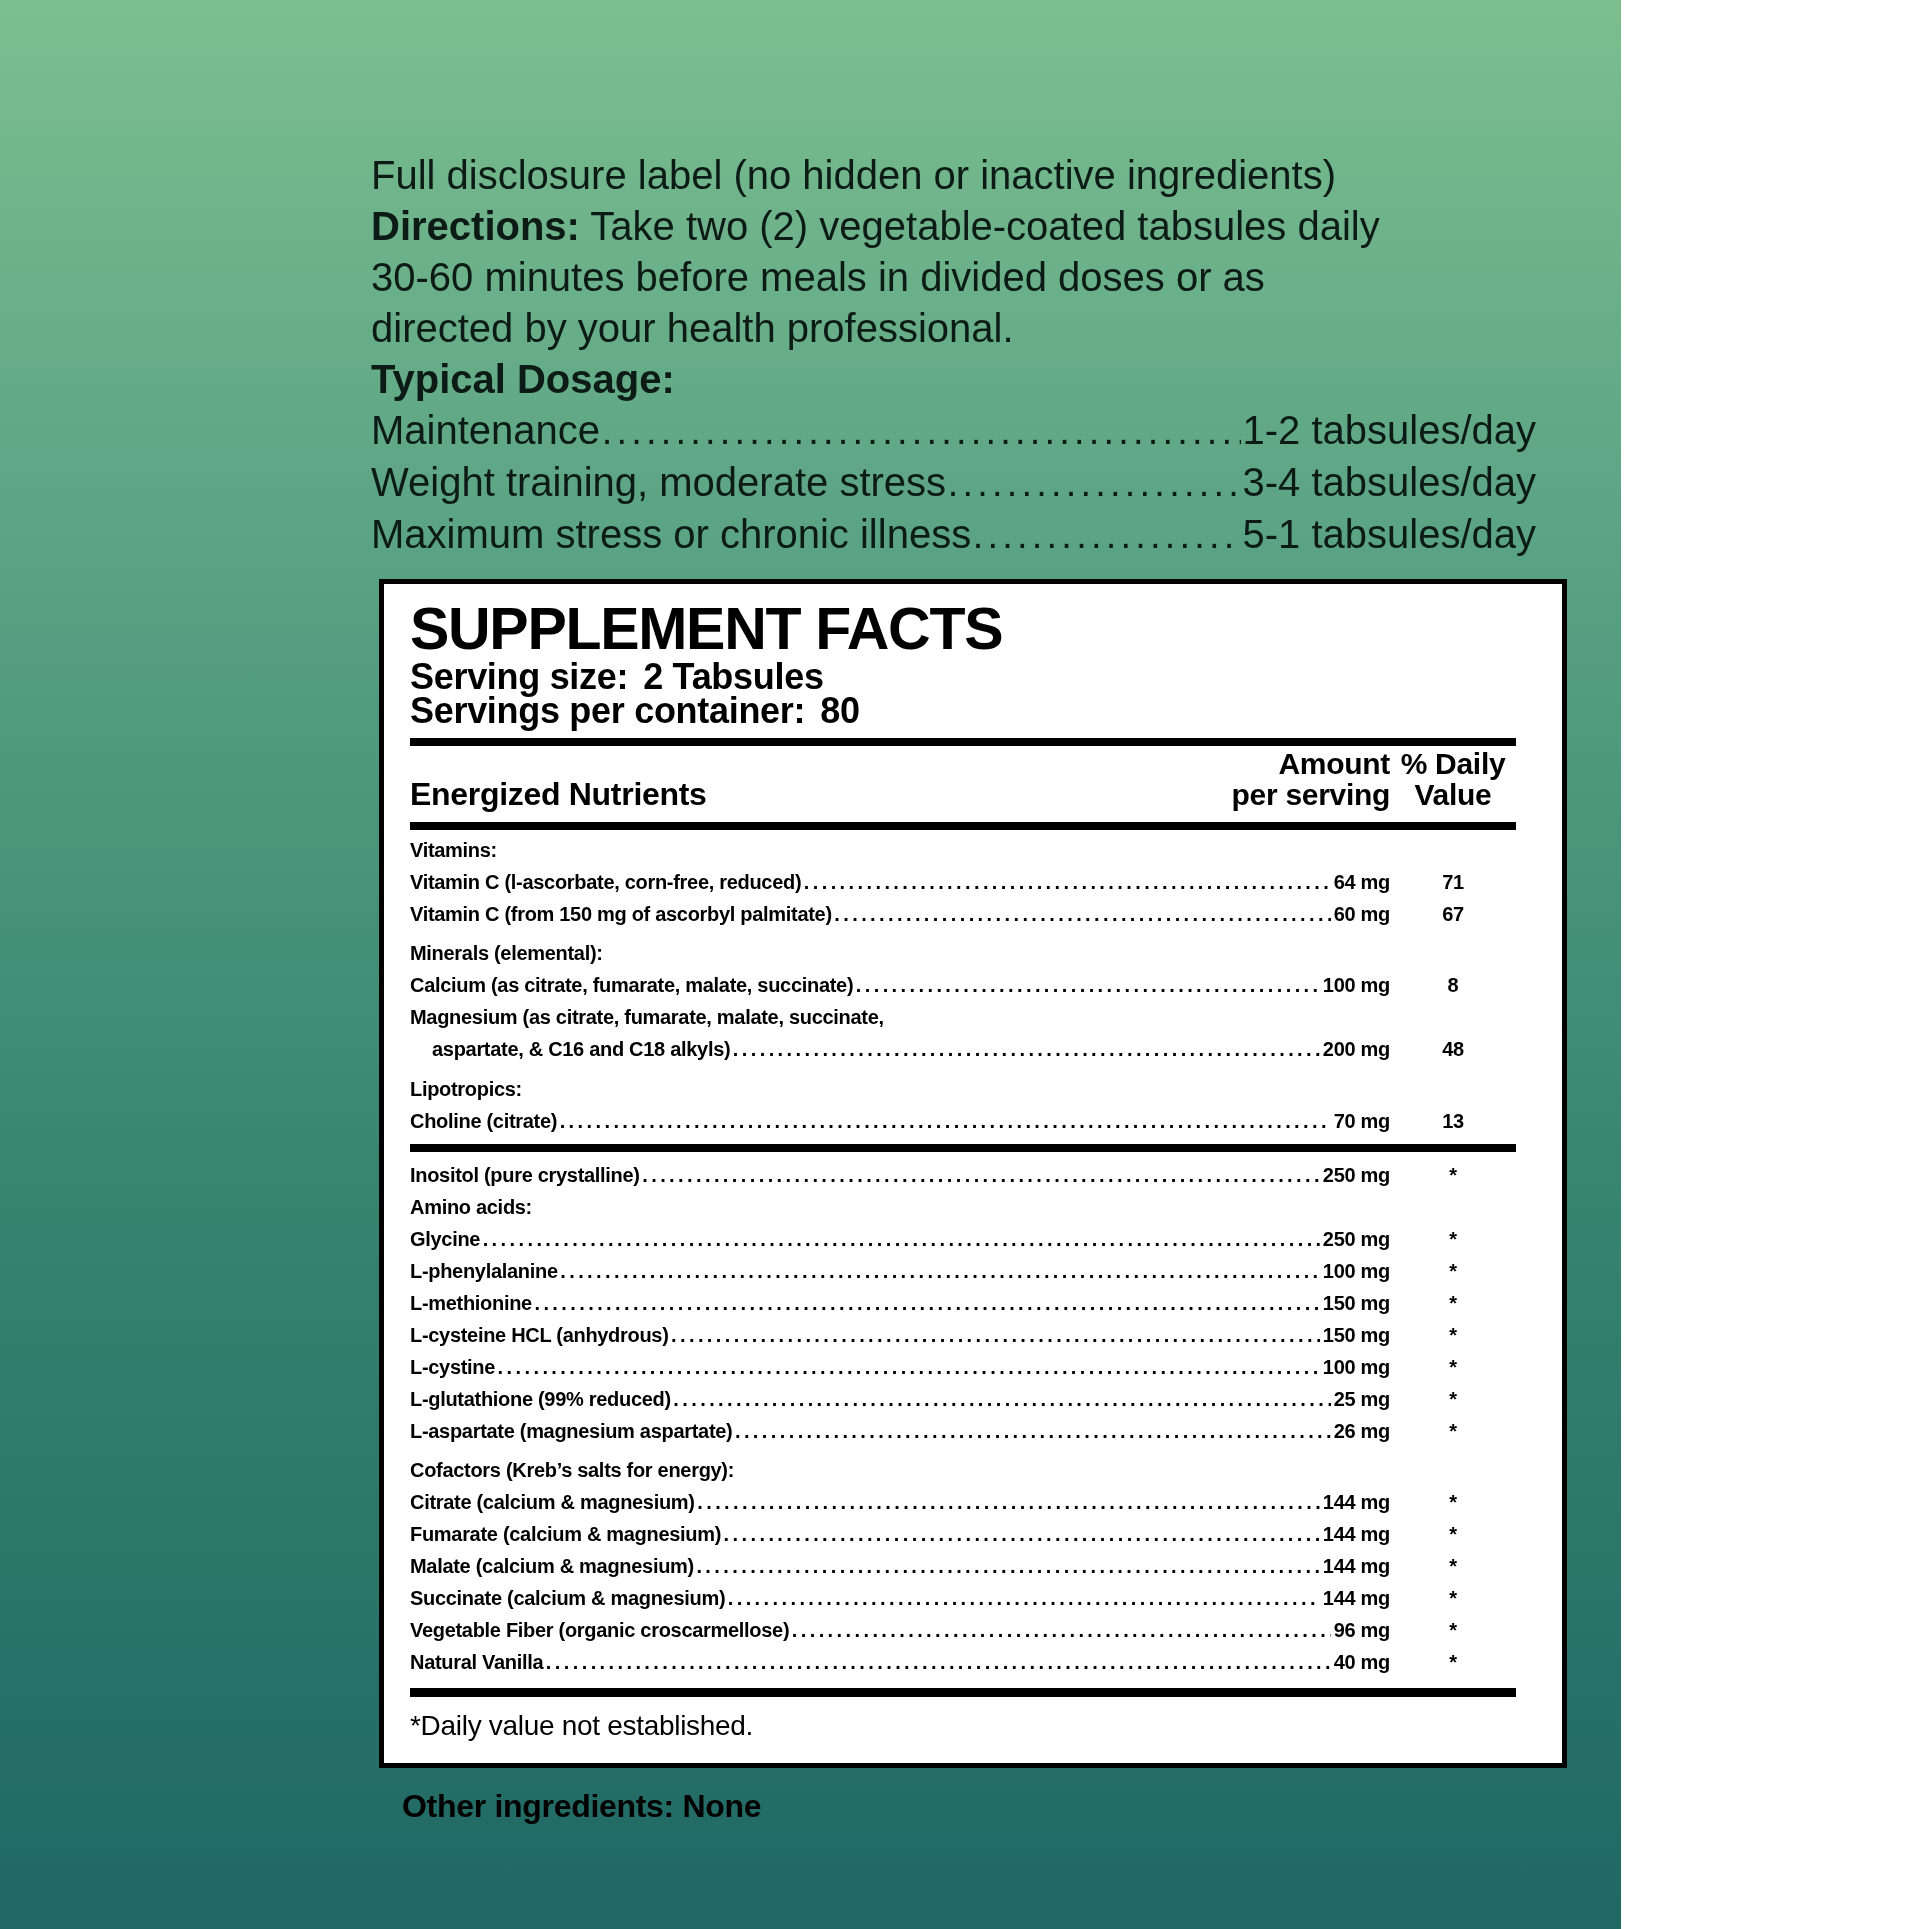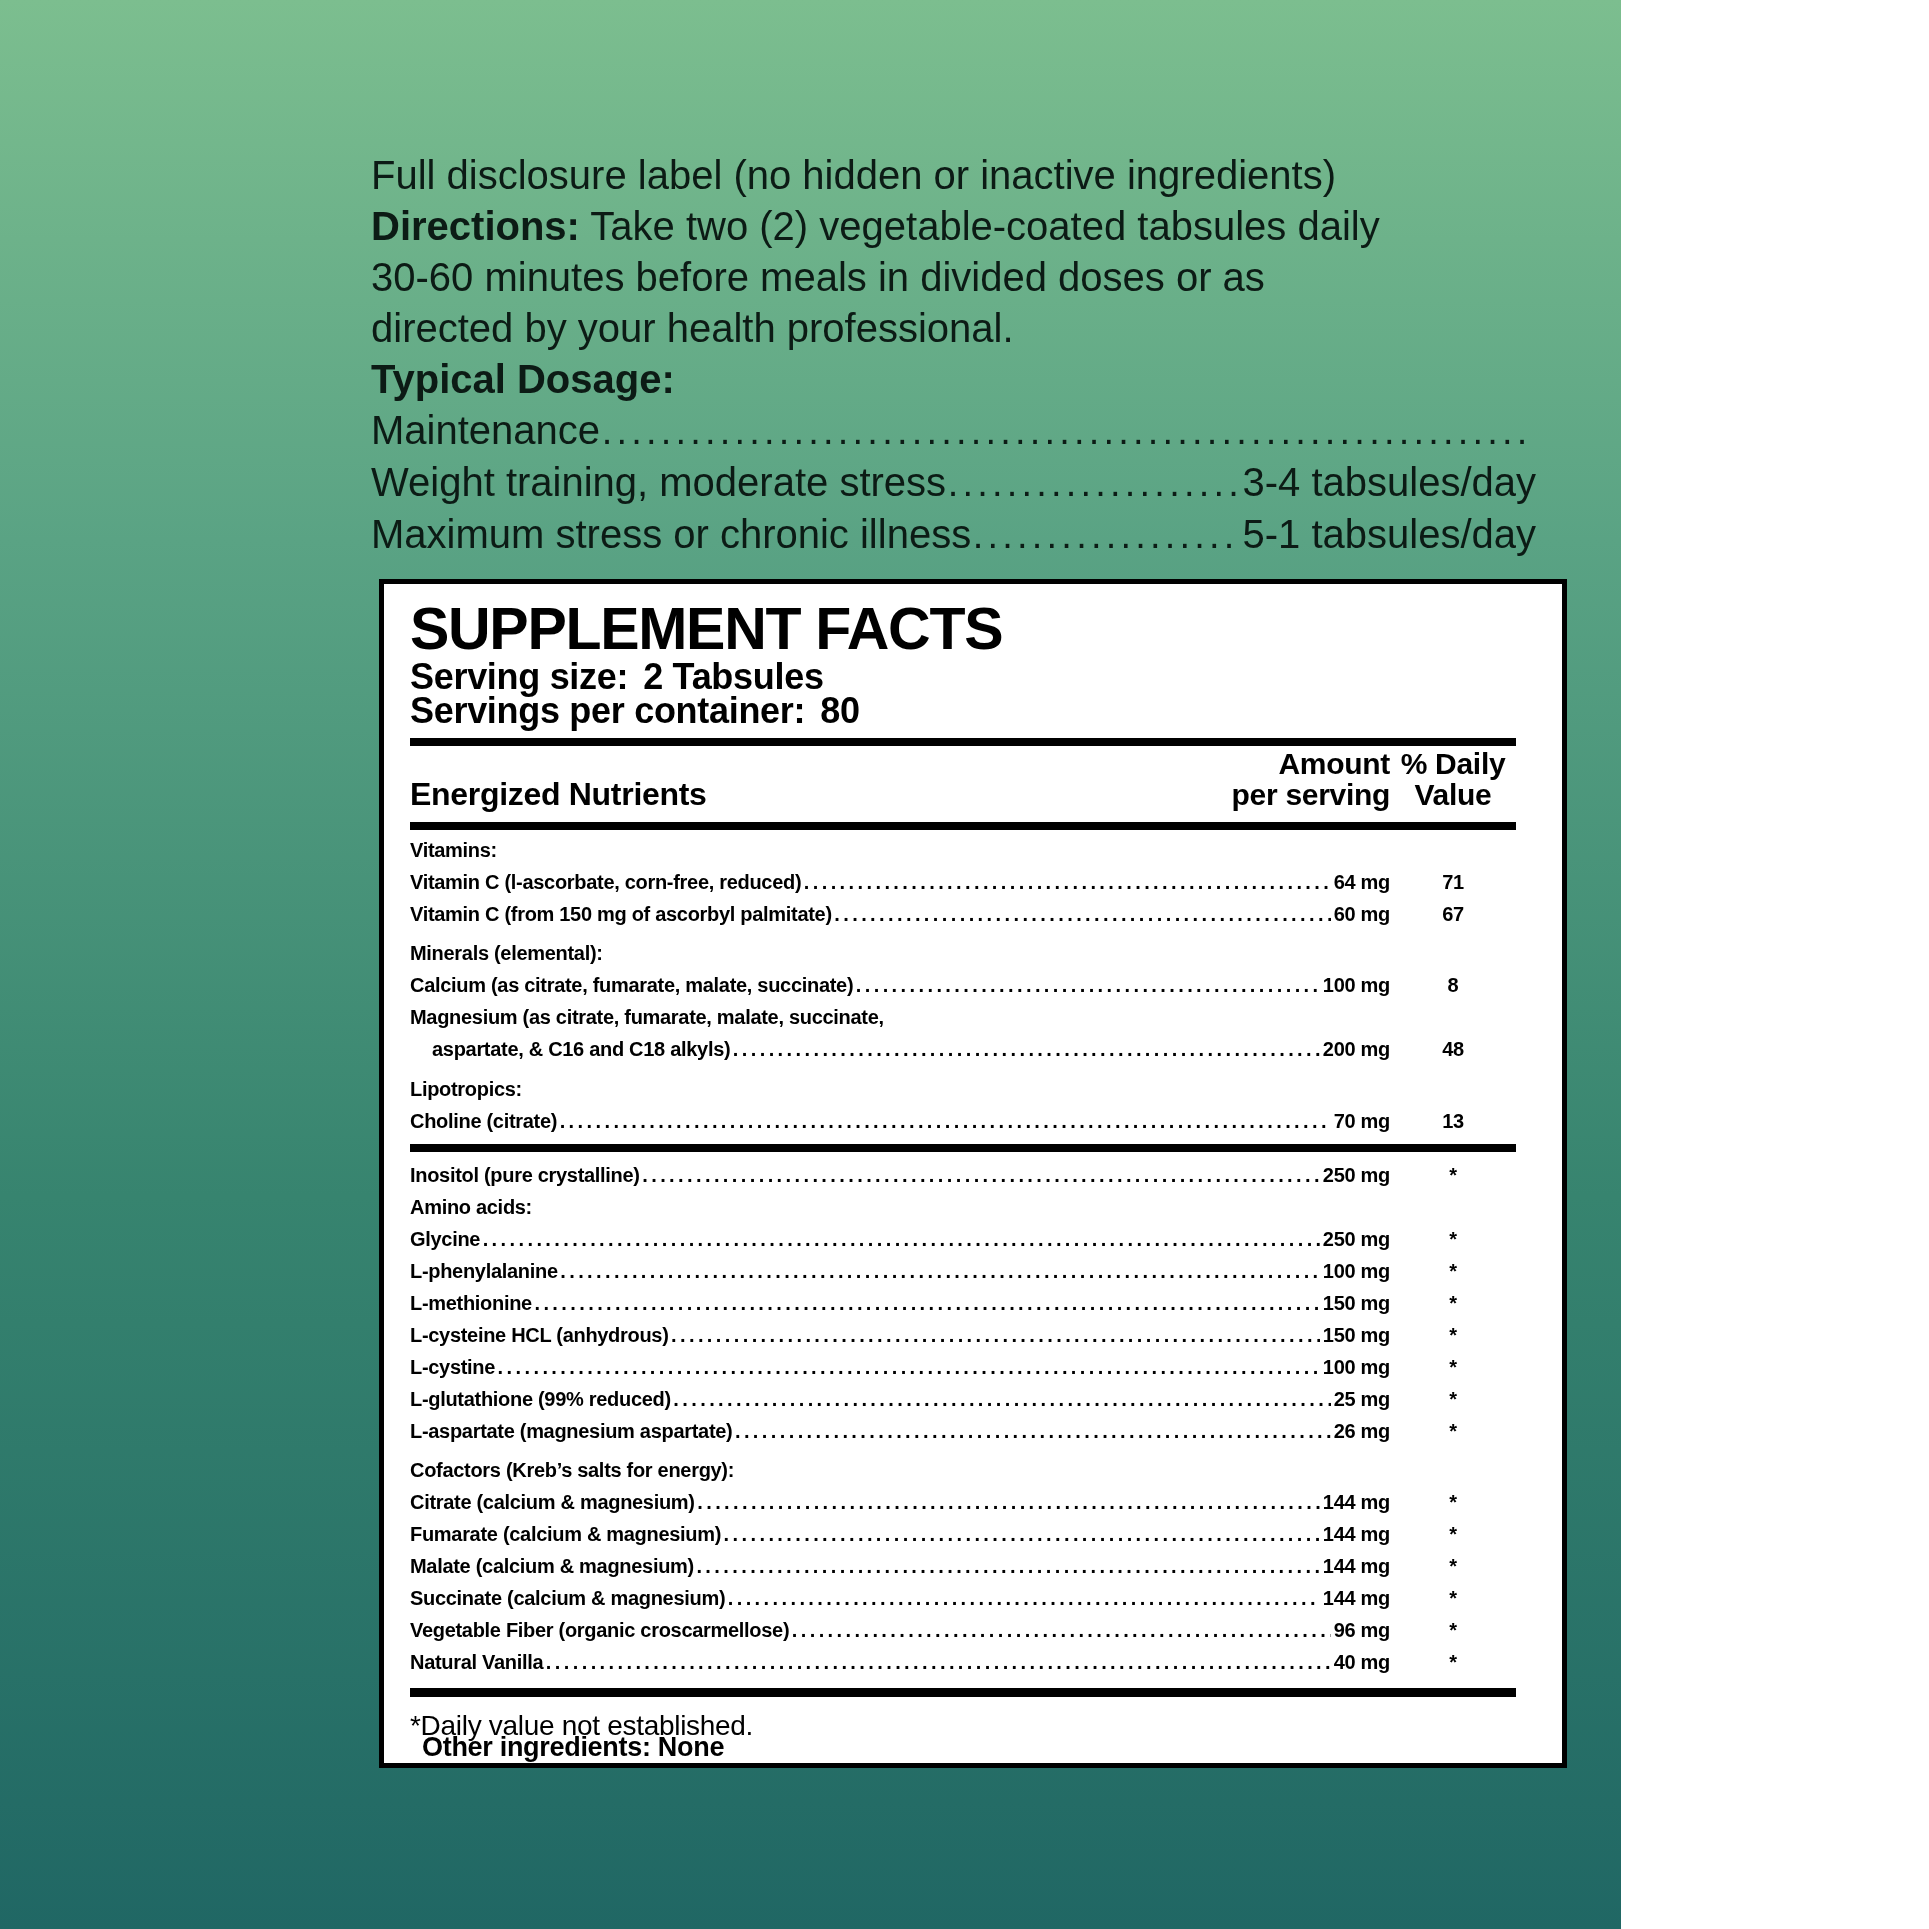--- a/index.html
+++ b/index.html
@@ -38,22 +38,22 @@
   .frow.gap { margin-top:7.6px; }
   .frow.indent .nm { padding-left:22px; }
   .nm { white-space:nowrap; }
   .lead { flex:1 1 auto; overflow:hidden; margin:0 2.5px; font-weight:700; }
   .lead::after { content:"........................................................................................................................................"; letter-spacing:3.4px; }
   .amt { white-space:nowrap; }
   .dv { flex:0 0 126px; width:126px; text-align:center; }
   .rule.mid { margin:6.7px 0; }
   .foot { font-size:28px; line-height:35px; font-weight:400; margin-top:11px; }
 
-  .other { position:absolute; left:402px; top:1732px; color:#000;
-           font-size:27px; font-weight:700; letter-spacing:-0.3px;margin-left:20px; }
+  .other { position:absolute; left:402px; top:1788px; color:#000;
+           font-size:32px; font-weight:700; letter-spacing:-0.3px; }
 </style>
 </head>
 <body>
 
 <div class="page">
 
   <section class="intro">
     <div class="iline">
       <span>Full disclosure label (no hidden or inactive ingredients)</span>
     </div>
@@ -61,20 +61,21 @@
       <b>Directions:</b><span> Take two (2) vegetable-coated tabsules daily</span>
     </div>
     <div class="iline">30-60 minutes before meals in divided doses or as</div>
     <div class="iline">directed by your health professional.</div>
     <div class="iline">
       <b>Typical Dosage:</b>
     </div>
     <div class="iline dosage">
       <span class="dlabel">Maintenance</span>
         <span class="ilead"></span>
+        <span class="dvalue">1-2 tabsules/day</span>
     </div>
     <div class="iline dosage">
       <span class="dlabel">Weight training, moderate stress</span>
         <span class="ilead"></span>
         <span class="dvalue">3-4 tabsules/day</span>
     </div>
     <div class="iline dosage">
       <span class="dlabel">Maximum stress or chronic illness</span>
         <span class="ilead"></span>
         <span class="dvalue">5-1 tabsules/day</span>

